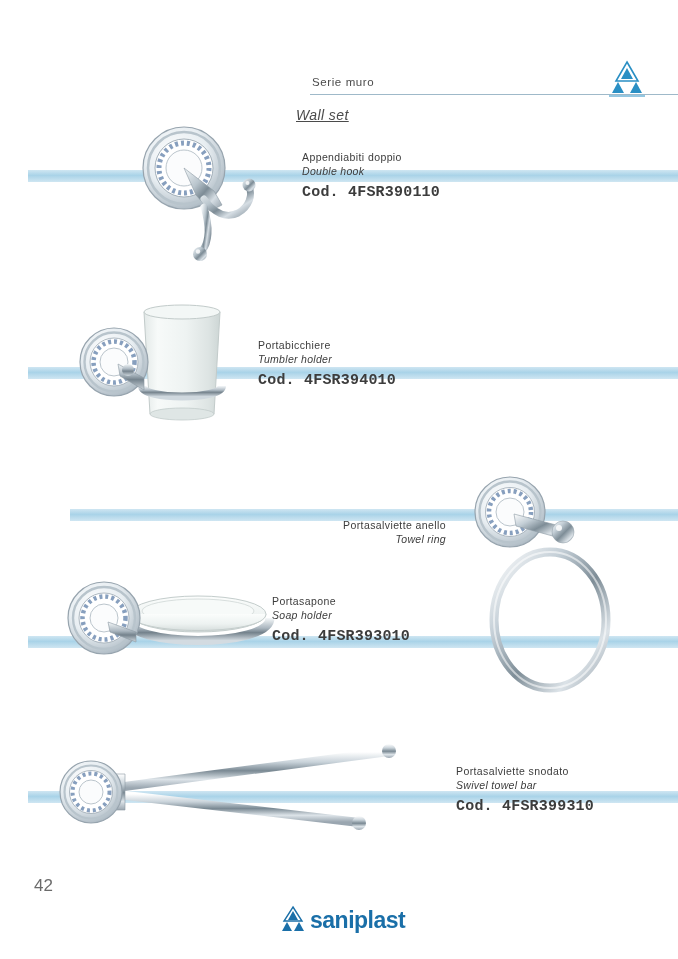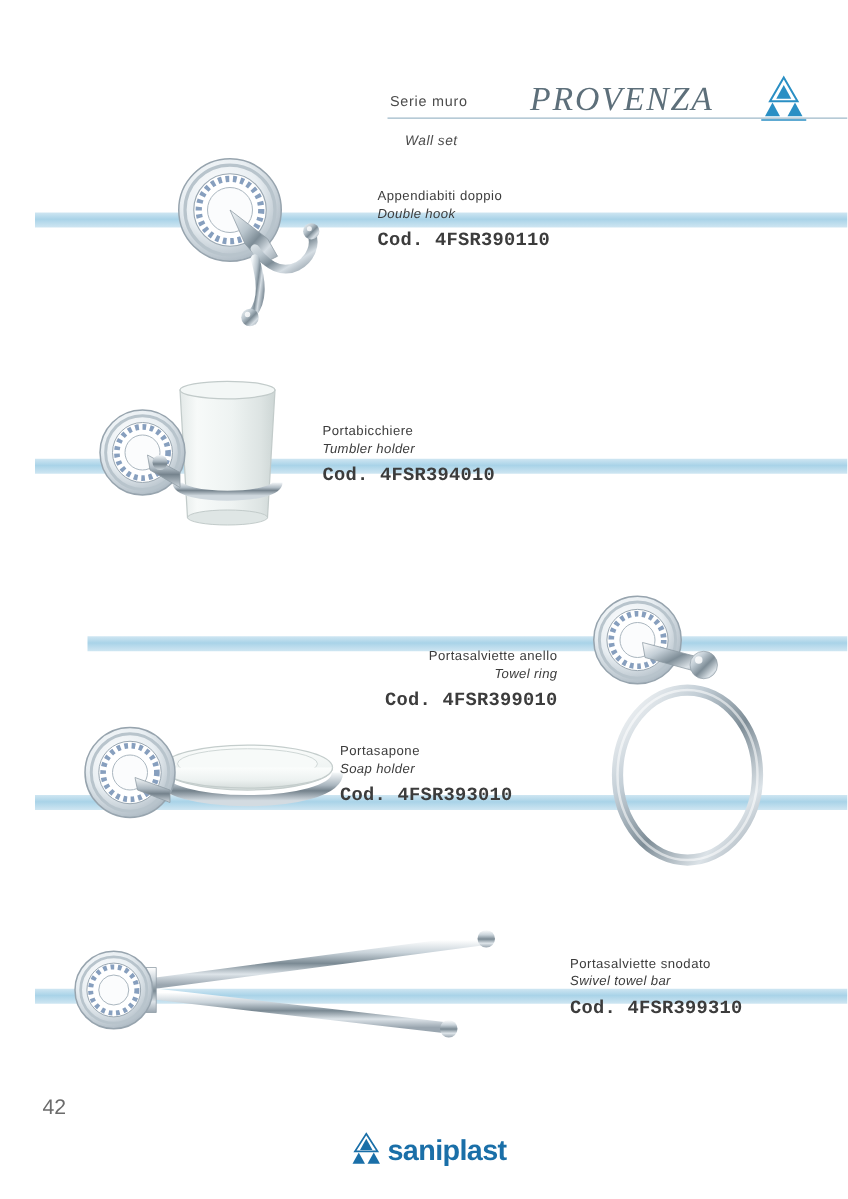--- a/index.html
+++ b/index.html
@@ -34,26 +34,27 @@
   .serie-muro {
     position: absolute;
     left: 312px;
     top: 48px;
     font-size: 11.5px;
     color: #4b4b4b;
     letter-spacing: 0.6px;
   }
   .wall-set {
     position: absolute;
-    left: 324px;
+    left: 296px;
     top: 79px;
-    font-size: 11px;
+    font-size: 14px;
     color: #4b4b4b;
     font-style: italic;
     letter-spacing: 0.4px;
+    text-decoration: underline;
   }
   .provenza {
     position: absolute;
     left: 424px;
     top: 36px;
     font-family: "Liberation Serif", serif;
     font-style: italic;
     font-size: 27px;
     color: #5d6f7a;
     letter-spacing: 1.5px;
@@ -131,21 +132,20 @@
 
   svg { display: block; }
 </style>
 </head>
 <body>
 
 <div class="header">
   <div class="header-rule"></div>
   <div class="serie-muro">Serie muro</div>
   <div class="wall-set">Wall set</div>
-  <div class="provenza">PROVENZA</div>
   <div class="logo-mark">
     <svg width="44" height="40" viewBox="0 0 44 40">
       <polygon points="22,2 33,21 11,21" fill="none" stroke="#2a8fc4" stroke-width="1.6"></polygon>
       <polygon points="22,8 28,19 16,19" fill="#2a8fc4"></polygon>
       <polygon points="13,22 19,33 7,33" fill="#2a8fc4"></polygon>
       <polygon points="31,22 37,33 25,33" fill="#2a8fc4"></polygon>
       <polygon points="4,36 40,36" fill="none" stroke="#2a8fc4" stroke-width="1.2"></polygon>
     </svg>
   </div>
 </div>
@@ -267,21 +267,20 @@
     <circle cx="101" cy="72" r="11" fill="url(#chromeC)" stroke="#8b98a2" stroke-width="0.5"></circle>
     <circle cx="97" cy="68" r="3" fill="#ffffff" opacity="0.85"></circle>
 
     <ellipse cx="88" cy="160" rx="56" ry="68" fill="none" stroke="url(#chromeC)" stroke-width="9"></ellipse>
     <ellipse cx="88" cy="160" rx="56" ry="68" fill="none" stroke="#ffffff" stroke-width="2" opacity="0.55"></ellipse>
   </svg>
 </div>
 <div class="caption right-align" style="left:238px; top:482px; width:208px;">
   <span class="it">Portasalviette anello</span><br>
   <span class="en">Towel ring</span>
-  <span class="code">Cod. 4FSR399010</span>
 </div>
 
 <div class="product" style="left:58px; top:570px; width:220px; height:110px;">
   <svg width="220" height="110" viewBox="0 0 220 110">
     <defs>
       <radialGradient id="rosetteD" cx="40%" cy="35%" r="70%">
         <stop offset="0%" stop-color="#ffffff"></stop>
         <stop offset="55%" stop-color="#e8eef2"></stop>
         <stop offset="100%" stop-color="#a9b6c0"></stop>
       </radialGradient>

